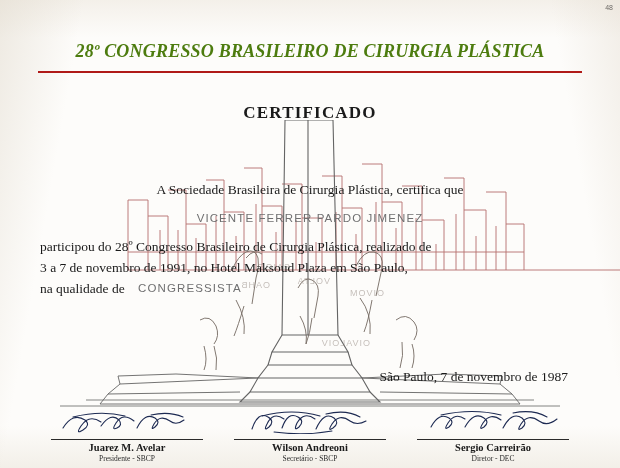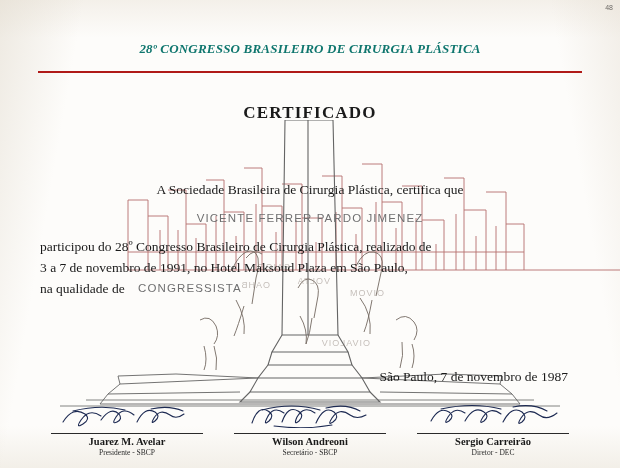--- a/index.html
+++ b/index.html
@@ -53,25 +53,25 @@
     position: absolute;
     inset: 0;
   }
 
   #title {
     position: absolute;
     top: 41px;
     left: 0;
     width: 620px;
     text-align: center;
-    font-size: 13px;
+    font-size: 18px;
     font-weight: bold;
     font-style: italic;
     letter-spacing: 0.2px;
-    color: #0f766e;
+    color: #4d7c0f;
   }
   #title-rule {
     position: absolute;
     top: 71px;
     left: 38px;
     width: 544px;
     height: 2px;
     background: #b01a18;
   }
 
@@ -132,21 +132,21 @@
     position: absolute;
     top: 369px;
     right: 52px;
     font-size: 13.5px;
   }
 
   
   #signatures {
     position: absolute;
     left: 0;
-    bottom: 10px;
+    bottom: 4px;
     width: 620px;
     display: flex;
     justify-content: space-between;
     padding: 0 42px;
     box-sizing: border-box;
   }
   .sig {
     width: 170px;
     text-align: center;
     position: relative;

